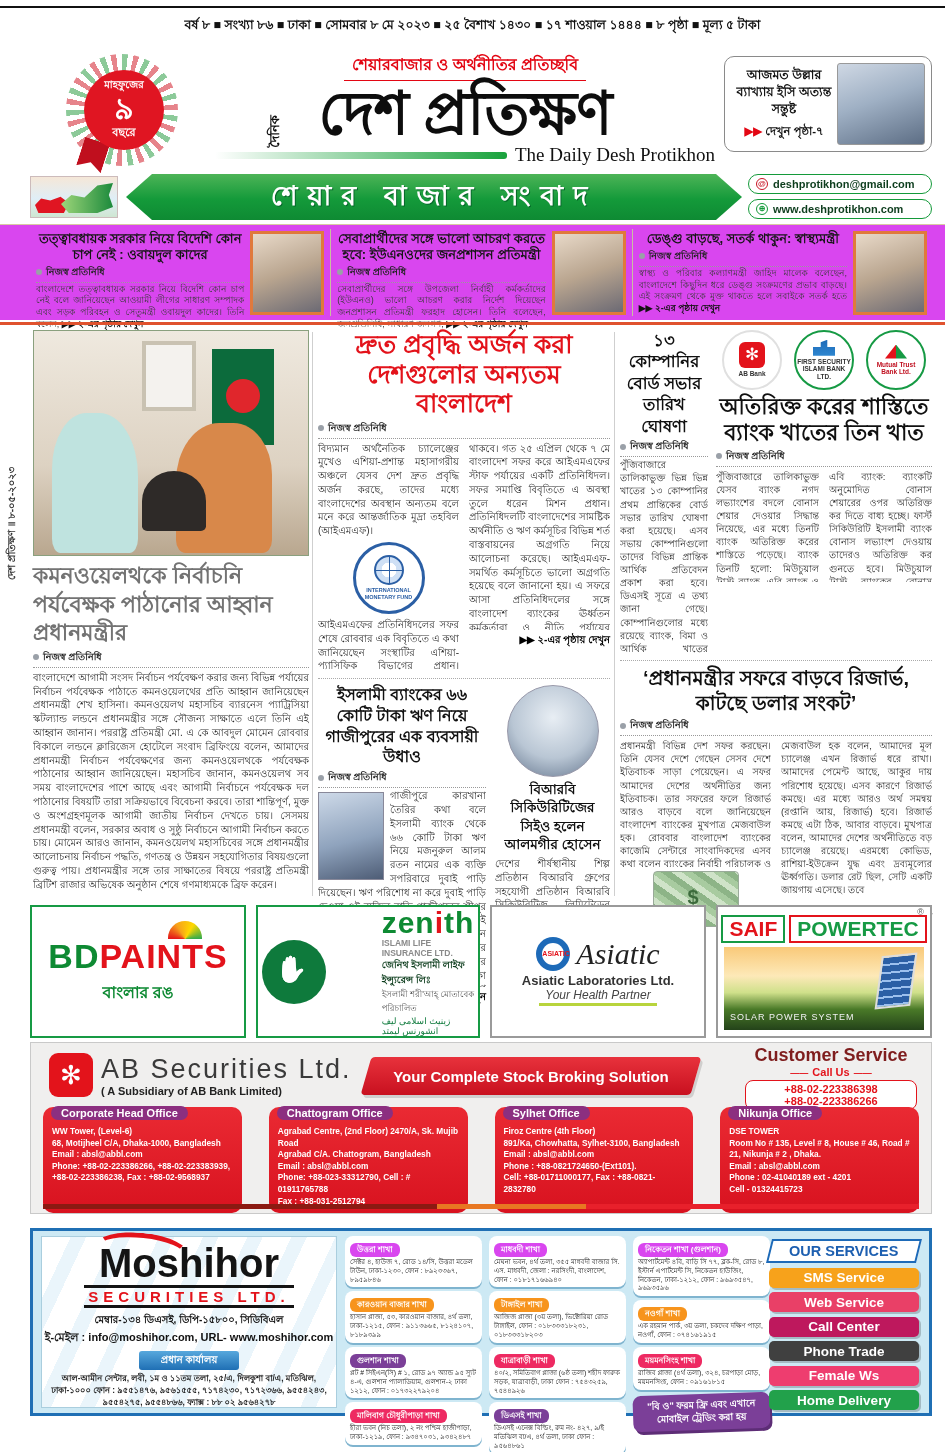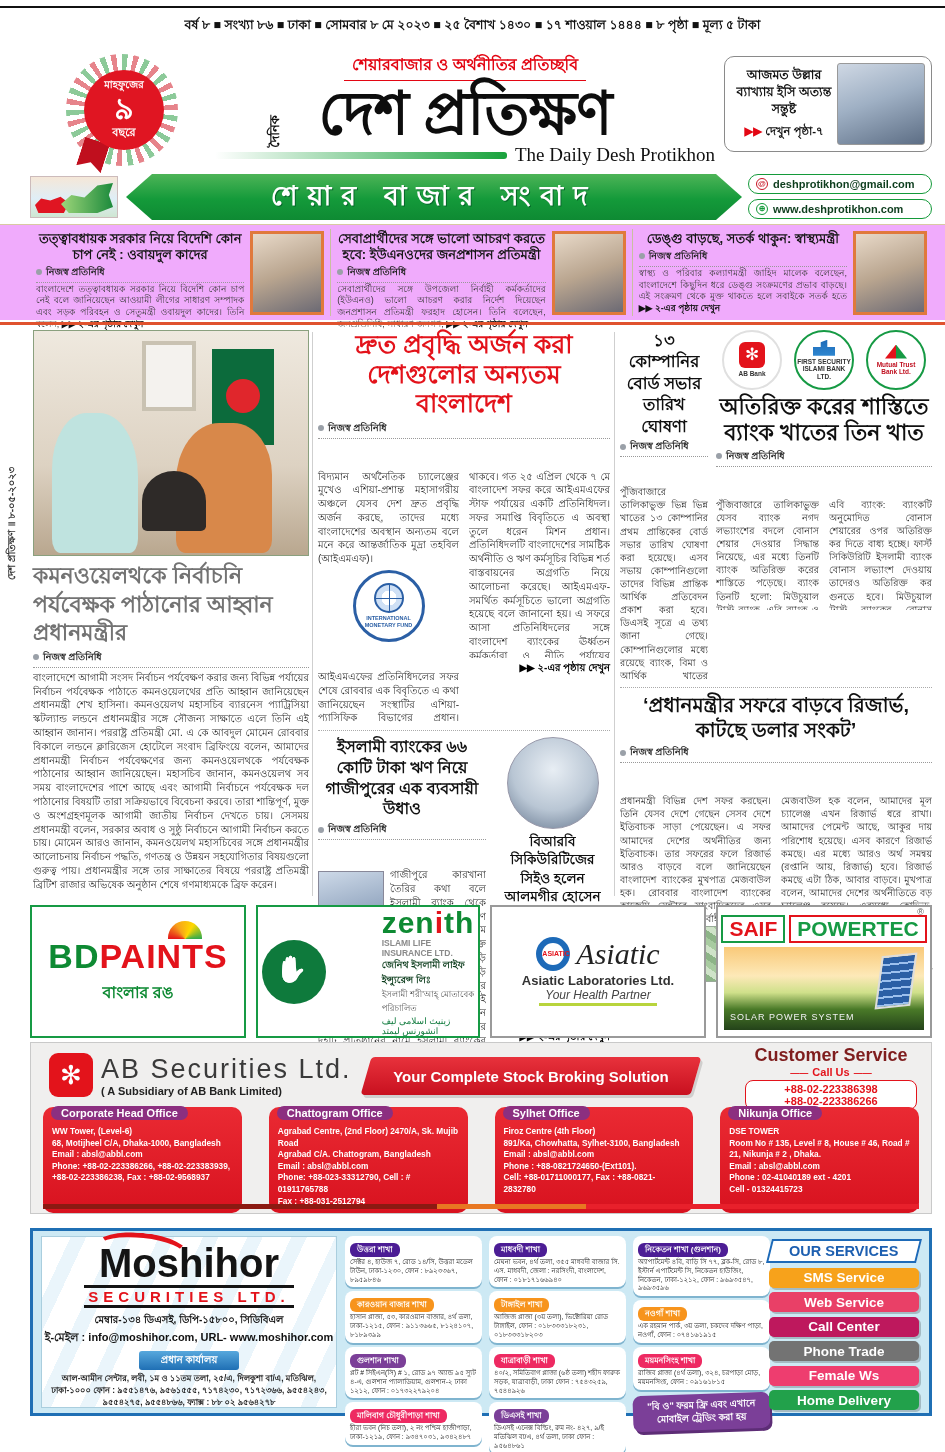--- a/index.html
+++ b/index.html
@@ -43,21 +43,21 @@
   .gbanner { position:absolute; left:96px; right:190px; top:0; height:46px; background:linear-gradient(180deg,#4db457 0%,#149a3a 55%,#0e8a33 100%);
      clip-path:polygon(0 50%,26px 0,calc(100% - 26px) 0,100% 50%,calc(100% - 26px) 100%,26px 100%);
      display:flex; align-items:center; justify-content:center; color:#fff; font-size:27px; font-weight:900; letter-spacing:10px; text-shadow:1px 1px 0 #06672a; }
   .contactcol { position:absolute; right:0; top:0; width:184px; display:flex; flex-direction:column; gap:5px; }
   .cpill { height:20px; border:1.5px solid #149a3a; border-radius:11px; background:#fff; display:flex; align-items:center; padding:0 7px; gap:5px; }
   .cpill .ic { width:12px; height:12px; border-radius:50%; border:1.5px solid #149a3a; color:#149a3a; font-size:8px; line-height:10px; text-align:center; font-weight:bold; }
   .cpill .ic.red { border-color:#c81424; color:#c81424; }
   .cpill span.txt { font-size:11px; font-weight:bold; color:#0d3d1d; }
 
   
-  .briefs { position:absolute; top:224px; left:0; right:0; height:96px; background:#f0abfc; border-top:1px solid #d8c9a2; display:flex; padding:4px 12px 4px 30px; }
+  .briefs { position:absolute; top:224px; left:0; right:0; height:96px; background:#d946ef; border-top:1px solid #d8c9a2; display:flex; padding:4px 12px 4px 30px; }
   .brief { flex:1; display:flex; gap:6px; padding:2px 6px; }
   .brief + .brief { border-left:1px solid #c9bfa0; }
   .b-txt { flex:1; min-width:0; }
   .b-head { font-size:13px; font-weight:bold; color:#151515; text-align:center; line-height:1.22; }
   .byline { display:flex; align-items:center; gap:4px; font-size:9.5px; font-weight:bold; color:#222; margin:2px 0 1px; border-bottom:1px dotted #999; padding-bottom:2px; }
   .byline .dot { width:6px; height:6px; border-radius:50%; background:#9aa0a8; flex:none; }
   .b-body { font-size:9px; color:#3a3a3a; line-height:1.3; text-align:justify; }
   .seelink { font-weight:bold; color:#111; white-space:nowrap; }
   .seelink .ar { color:#111; }
   .b-photo { width:74px; height:84px; border:3px solid #e0793c; background:linear-gradient(160deg,#e8d9c8 0%,#b9a58f 50%,#6c6a74 100%); align-self:center; flex:none; }
@@ -70,21 +70,21 @@
 
   .leftcol { position:absolute; left:33px; top:0; width:276px; }
   .photo-pm { width:100%; height:226px; border:1px solid #8aa07e; position:relative; background:linear-gradient(180deg,#efe9df 0%,#ddd2c2 60%,#b9a78f 100%); overflow:hidden; }
   .pm-flag { position:absolute; right:34px; top:18px; width:62px; height:96px; background:#0c6b3c; }
   .pm-flag::after { content:""; position:absolute; left:14px; top:30px; width:34px; height:34px; border-radius:50%; background:#e0262c; }
   .pm-frame { position:absolute; left:108px; top:10px; width:54px; height:70px; background:#f4f2ee; border:4px solid #c9c2b2; }
   .pm-p1 { position:absolute; left:18px; top:82px; width:86px; height:140px; background:#bfe3df; border-radius:40% 45% 10% 10%; }
   .pm-p2 { position:absolute; right:36px; top:92px; width:96px; height:130px; background:#d8884a; border-radius:45% 40% 10% 10%; }
   .pm-table { position:absolute; left:108px; top:140px; width:64px; height:60px; background:#2e2a28; border-radius:50% 50% 8% 8%; }
   .l-head { font-size:22px; font-weight:900; color:#737373; text-align:left; line-height:1.3; margin-top:6px; }
-  .body-txt { font-size:10px; color:#2e2e2e; line-height:1.38; text-align:justify;margin-top:28px; }
+  .body-txt { font-size:10px; color:#2e2e2e; line-height:1.38; text-align:justify; }
   .leftcol .body-txt { height:246px; overflow:hidden; margin-top:3px; }
 
   .centercol { position:absolute; left:318px; top:0; width:292px; }
   .c-head { font-size:25px; font-weight:900; color:#e3131b; text-align:center; line-height:1.18; }
   .twocol { display:flex; gap:10px; margin-top:3px; }
   .twocol > div { flex:1; min-width:0; }
   .imf { width:72px; height:72px; margin:4px auto; border-radius:50%; border:3px solid #2b5fa5; background:#fff; display:flex; flex-direction:column; align-items:center; justify-content:center; text-align:center; color:#2b5fa5; }
   .imf .g { width:30px; height:30px; border-radius:50%; border:2px solid #2b5fa5; background:
       radial-gradient(circle at 50% 50%, #fff 40%, #cfe0f5 41%); position:relative; }
   .imf .g::before { content:""; position:absolute; left:50%; top:0; bottom:0; border-left:1.5px solid #2b5fa5; }
@@ -197,21 +197,21 @@
   .mcol { width:137px; display:flex; flex-direction:column; gap:4px; }
   .bcard { background:#fff; border-radius:8px; padding:2px 5px 3px; box-shadow:0 2px 0 #7fb4cf; min-height:38px; }
   .bcard .bp { display:inline-block; color:#fff; font-size:8px; font-weight:bold; border-radius:6px; padding:0 7px 1px; }
   .bcard .bb { font-size:6.8px; line-height:1.3; color:#222; margin-top:1px; }
   .note { background:#7b3f98; color:#fff; border-radius:8px; padding:5px 6px; font-size:9.5px; font-weight:bold; text-align:center; transform:rotate(-2deg); line-height:1.35; box-shadow:2px 3px 0 #5d2d76; }
   .svc { position:absolute; right:10px; top:8px; width:150px; }
   .svc-h { background:#fff; border:2.5px solid #1d6ab8; transform:skewX(-14deg); text-align:center; padding:1px 0; }
   .svc-h span { display:inline-block; transform:skewX(14deg); color:#1d5fb0; font-size:14.5px; font-weight:900; }
   .spill { margin-top:4.5px; border-radius:5px; color:#fff; font-size:13.5px; font-weight:bold; text-align:center; padding:2.5px 0; box-shadow:2px 2px 0 #00000033; }
 
-  .c-blue { background:#4c1d95; } .c-orange { background:#f7941d; } .c-pink { background:#ee2a62; } .c-purple { background:#7b3f98; }
+  .c-blue { background:#d946ef; } .c-orange { background:#f7941d; } .c-pink { background:#ee2a62; } .c-purple { background:#7b3f98; }
 </style>
 </head>
 <body>
 
 <div id="page">
 
   <div class="topline"></div>
   <div class="infobar">বর্ষ ৮ ■ সংখ্যা ৮৬ ■ ঢাকা ■ সোমবার ৮ মে ২০২৩ ■ ২৫ বৈশাখ ১৪৩০ ■ ১৭ শাওয়াল ১৪৪৪ ■ ৮ পৃষ্ঠা ■ মূল্য ৫ টাকা</div>
 
   <div class="masthead">
@@ -546,19 +546,19 @@
         <div class="bcard"><span class="bp c-pink">ময়মনসিংহ শাখা</span><div class="bb">রাজিব প্লাজা (৪র্থ তলা), ৩২৪, চরপাড়া মোড়, ময়মনসিংহ, ফোন : ০৯১৬১৮১৫</div></div>
         <div class="note">"বি ও" ফরম ফ্রি এবং এখানে মোবাইল ট্রেডিং করা হয়</div>
       </div>
     </div>
 
     <div class="svc">
       <div class="svc-h"><span>OUR SERVICES</span></div>
       <div class="spill" style="background: rgb(247, 162, 27);">SMS Service</div>
       <div class="spill" style="background: rgb(233, 64, 103);">Web Service</div>
       <div class="spill" style="background: #be185d;">Call Center</div>
-      <div class="spill" style="background: #737373;">Phone Trade</div>
+      <div class="spill" style="background: #404040;">Phone Trade</div>
       <div class="spill" style="background: rgb(238, 61, 111);">Female Ws</div>
       <div class="spill" style="background: rgb(34, 161, 75);">Home Delivery</div>
     </div>
   </div>
 
 </div>
 
 </body></html>

